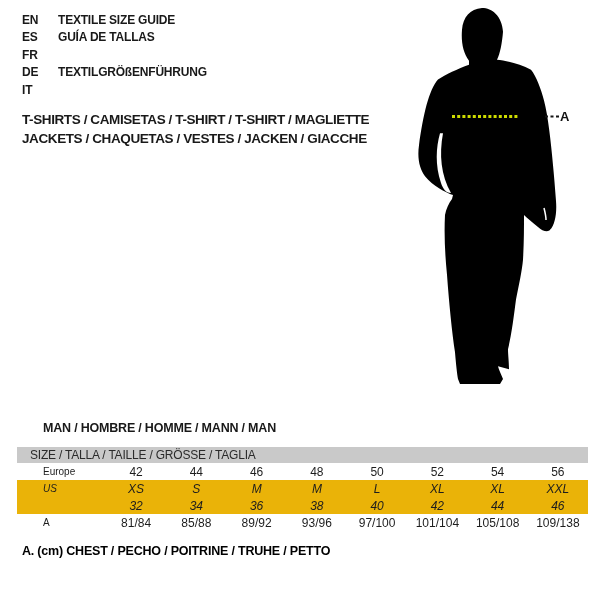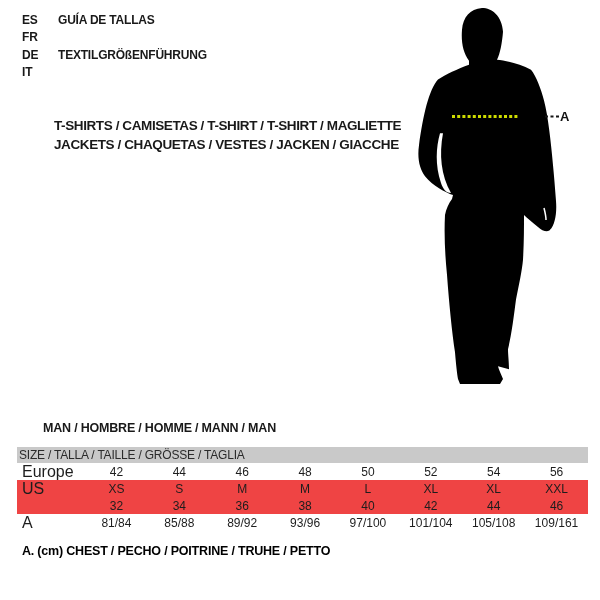--- a/index.html
+++ b/index.html
@@ -15,21 +15,21 @@
   
   .lang-list { position: absolute; left: 22px; top: 11px; }
   .lang-row { display: flex; height: 17.5px; align-items: center; }
   .lang-code, .lang-label {
     font-size: 12px; font-weight: bold; color: #191919;
     letter-spacing: -0.2px; white-space: nowrap;
   }
   .lang-code { width: 36px; flex: 0 0 36px; }
 
   
-  .categories { position: absolute; left: 22px; top: 116px; margin-left: 32px; }
+  .categories { position: absolute; left: 22px; top: 110px; }
   .cat-line {
     font-size: 13.5px; font-weight: bold; color: #191919;
     letter-spacing: -0.4px; line-height: 19px; white-space: nowrap;
   }
 
   
   .figure-wrap { position: absolute; left: 408px; top: 4px; width: 175px; height: 398px; }
   .figure-wrap svg { display: block; width: 175px; height: 398px; }
   .measure-label {
     position: absolute; left: 560px; top: 107px;
@@ -40,47 +40,51 @@
   .man-heading {
     position: absolute; left: 22px; top: 421px;
     font-size: 12.5px; font-weight: bold; color: #191919;
     letter-spacing: -0.2px; white-space: nowrap; padding-left: 21px;
   }
 
   
   .size-table { position: absolute; left: 17px; top: 447px; width: 571px; }
   .table-header {
     height: 16px; background: #c9c9c9;
-    display: flex; align-items: center; padding-left: 2px;
+    display: flex; align-items: center; padding-left: 13px;
     font-size: 12px; color: #2b2b2b; letter-spacing: -0.2px; white-space: nowrap;
   }
   .trow { display: flex; height: 17px; align-items: center; }
-  .trow.striped { background: #ef4444; }
+  .trow.striped { background: #eab308; font-style: italic; }
   .tlabel {
     flex: 0 0 63px; width: 63px; padding-left: 5px;
-    font-size: 16px; color: #1d1d1d;
+    font-size: 10px; color: #1d1d1d; margin-left: 21px;
   }
   .tcell {
     flex: 1 1 0; text-align: center;
     font-size: 12px; color: #1d1d1d;
   }
 
   
   .footnote {
     position: absolute; left: 22px; top: 544px;
     font-size: 12.5px; font-weight: bold; color: #000000;
     letter-spacing: -0.2px; white-space: nowrap;
   }
 </style>
 </head>
 <body>
 
 <div class="stage">
 
   <div class="lang-list">
+    <div class="lang-row">
+      <span class="lang-code">EN</span>
+      <span class="lang-label">TEXTILE SIZE GUIDE</span>
+    </div>
     <div class="lang-row">
       <span class="lang-code">ES</span>
       <span class="lang-label">GUÍA DE TALLAS</span>
     </div>
     <div class="lang-row">
       <span class="lang-code">FR</span>
     </div>
     <div class="lang-row">
       <span class="lang-code">DE</span>
       <span class="lang-label">TEXTILGRÖßENFÜHRUNG</span>
@@ -180,19 +184,19 @@
 
     <div class="trow">
       <div class="tlabel">A</div>
       <div class="tcell">81/84</div>
       <div class="tcell">85/88</div>
       <div class="tcell">89/92</div>
       <div class="tcell">93/96</div>
       <div class="tcell">97/100</div>
       <div class="tcell">101/104</div>
       <div class="tcell">105/108</div>
-      <div class="tcell">109/161</div>
+      <div class="tcell">109/138</div>
     </div>
   </div>
 
   <div class="footnote">A. (cm) CHEST / PECHO / POITRINE / TRUHE / PETTO</div>
 
 </div>
 
 </body></html>

